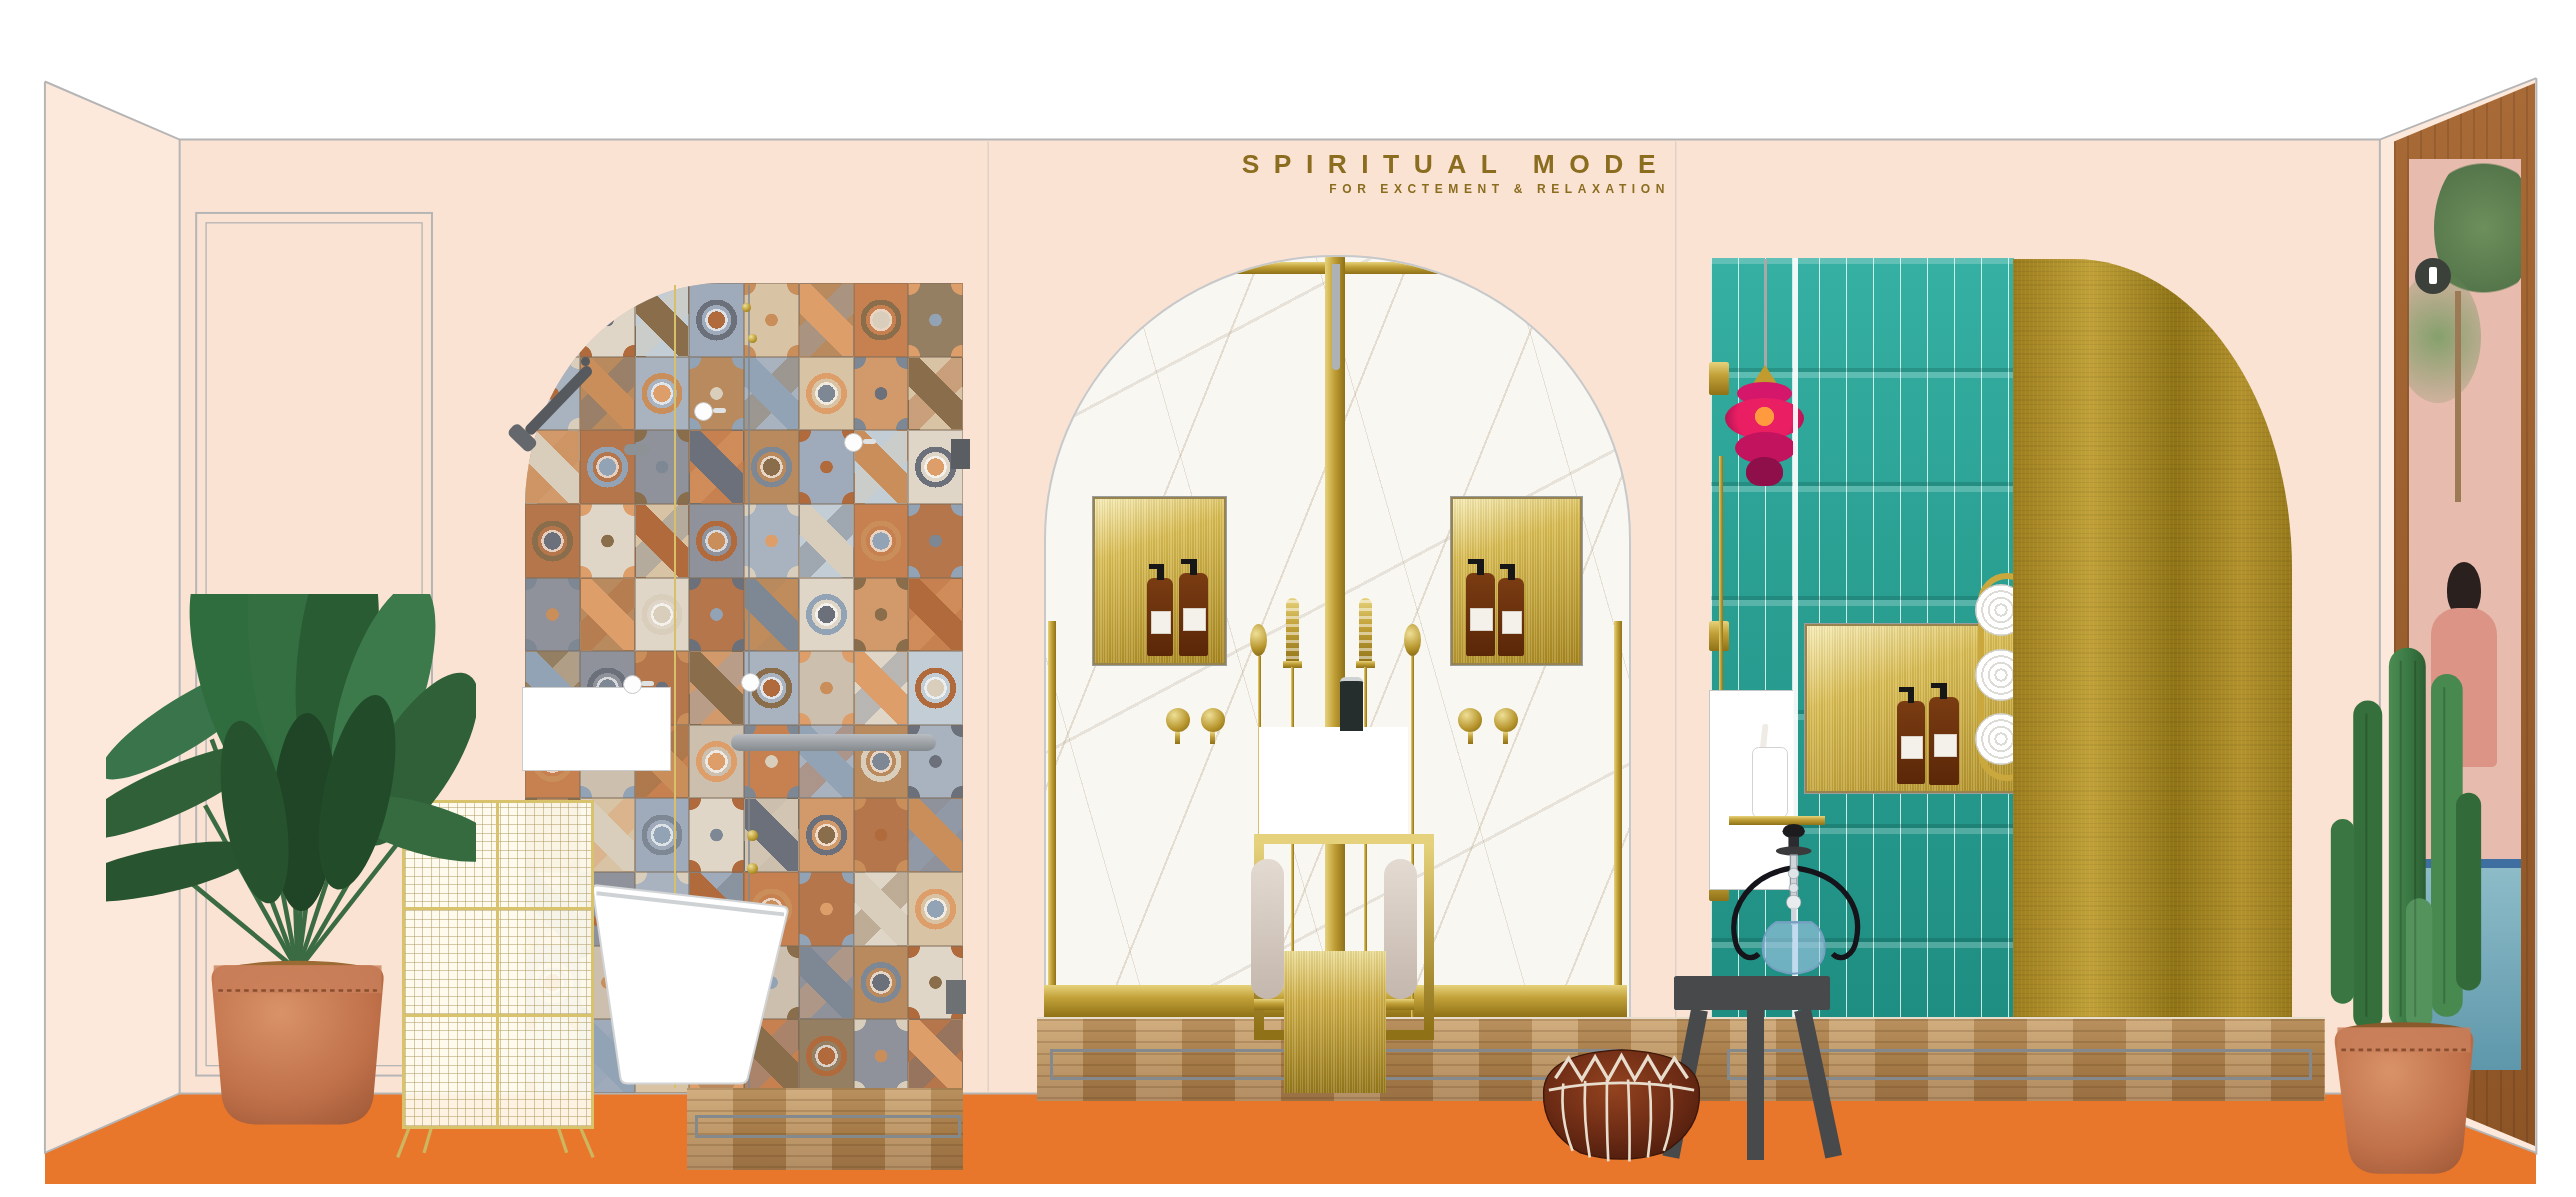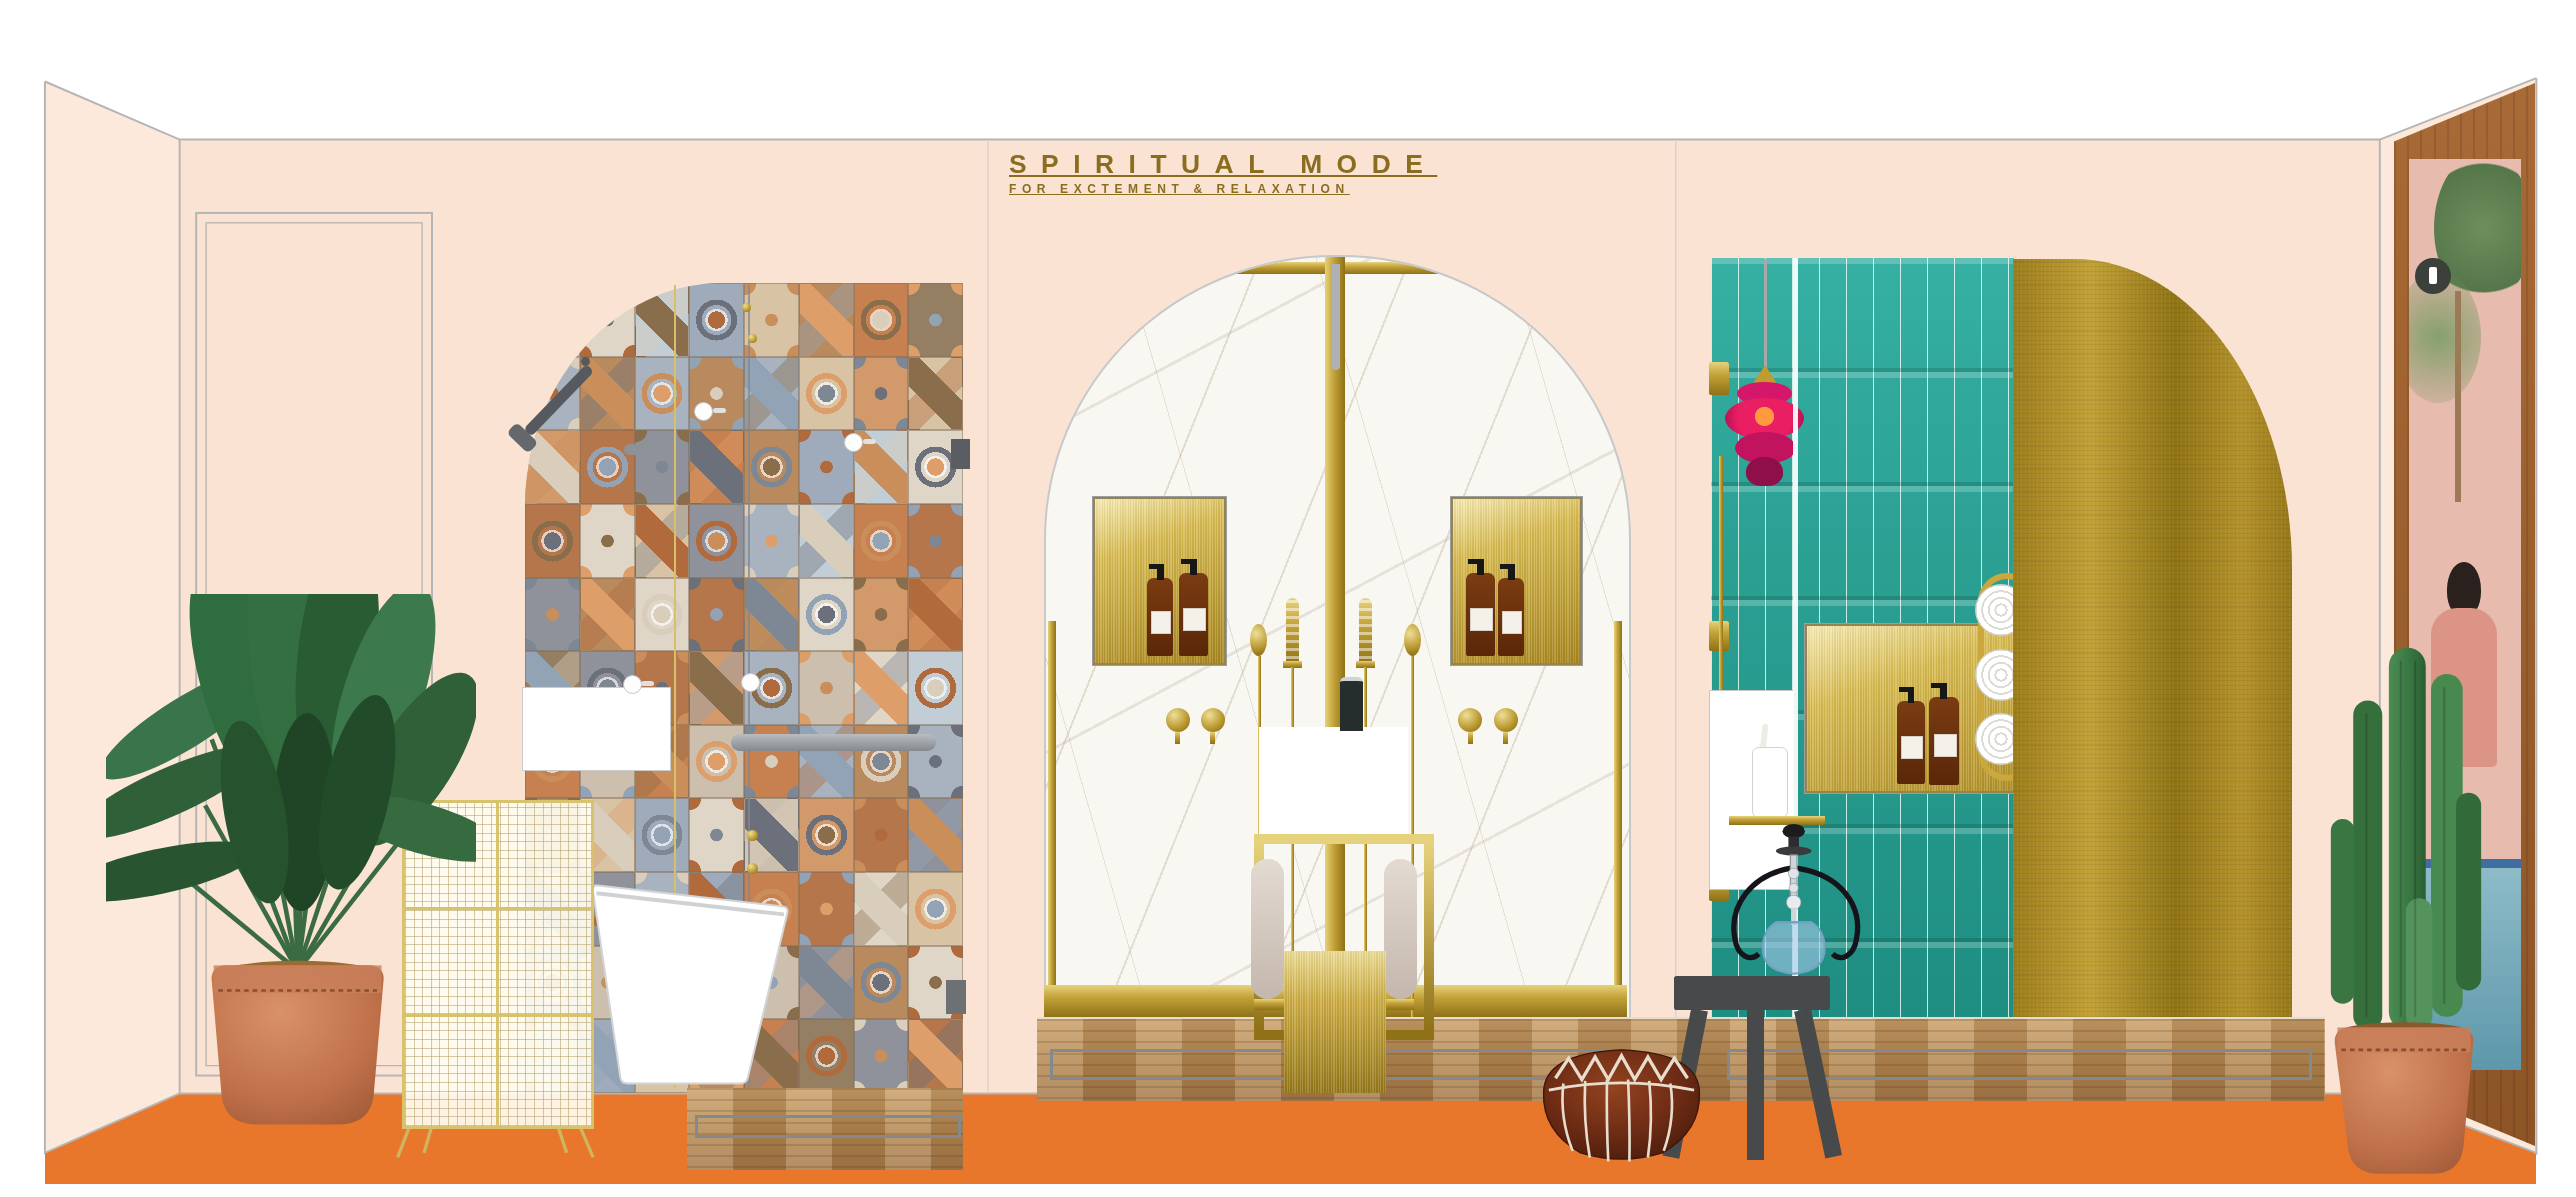--- a/index.html
+++ b/index.html
@@ -8,21 +8,21 @@
   
   .wall-back{left:180px;top:139px;width:2200px;height:954px;background:var(--wall);}
   .wall-left{left:0;top:0;width:2576px;height:1198px;background:var(--wall-side);
     clip-path:polygon(45px 81px,180px 139px,180px 1093px,45px 1153px);}
   .wall-right{left:0;top:0;width:2576px;height:1198px;background:var(--wall-side);
     clip-path:polygon(2380px 139px,2536px 78px,2536px 1155px,2380px 1093px);}
   .floor{left:0;top:0;width:2576px;height:1198px;background:var(--floor);
     clip-path:polygon(45px 1153px,180px 1093px,2380px 1093px,2536px 1153px,2536px 1184px,45px 1184px);}
   svg.linework{left:0;top:0;width:2576px;height:1198px;pointer-events:none;}
   
-  .title-block{left:1009px;top:151px;width:661px;text-align:left;color:var(--gold-text);text-decoration:underline;}
+  .title-block{left:1009px;top:151px;width:661px;text-align:right;color:var(--gold-text);}
   .title-main{font-size:26.4px;font-weight:bold;letter-spacing:14.5px;line-height:1;}
   .title-sub{font-size:12px;font-weight:bold;letter-spacing:5.6px;margin-top:4.6px;}
   
   .brass{background:linear-gradient(180deg,#e6d27c,var(--brass) 40%,var(--brass-dark));}
   .brass-v{background:linear-gradient(90deg,#e6d27c,var(--brass) 45%,var(--brass-dark));}
   .brushed-gold{background:
     repeating-linear-gradient(90deg,rgba(255,255,255,.14) 0 1.3px,rgba(0,0,0,.05) 1.3px 2.6px),
     linear-gradient(180deg,#ecdd94 0%,#cfae45 35%,#97791b 100%);}
   .wood{background:
     repeating-linear-gradient(180deg,rgba(90,55,20,.20) 0 2px,rgba(255,255,255,0) 2px 11.2px),

